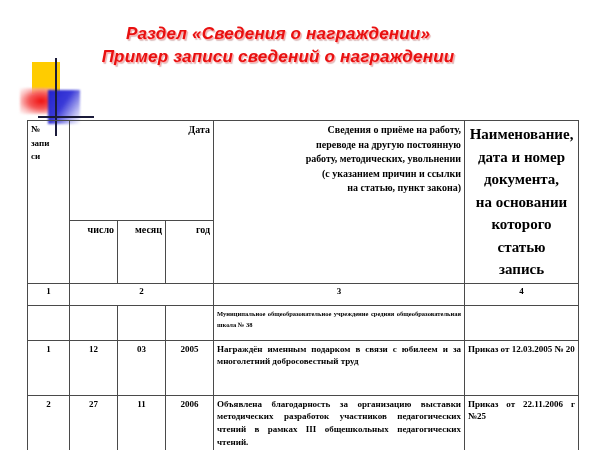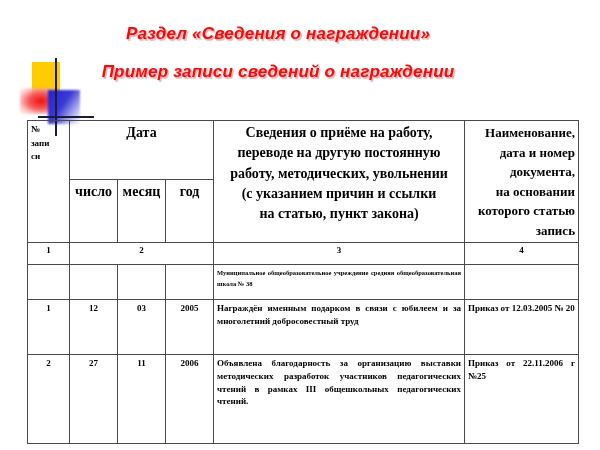--- a/index.html
+++ b/index.html
@@ -80,21 +80,21 @@
     margin-top: 24px;
     font-family: "Liberation Sans", sans-serif;
     font-weight: bold;
     font-style: italic;
     font-size: 17px;
     color: #e81010;
     letter-spacing: 0.2px;
     text-shadow: 1px 1px 0 rgba(255,170,170,0.95), 1.6px 1.6px 1px rgba(120,0,0,0.25);
   }
   .title-2 {
-    margin-top: 18px;
+    margin-top: 3px;
     font-family: "Liberation Sans", sans-serif;
     font-weight: bold;
     font-style: italic;
     font-size: 17px;
     color: #e81010;
     letter-spacing: 0.2px;
     text-shadow: 1px 1px 0 rgba(255,170,170,0.95), 1.6px 1.6px 1px rgba(120,0,0,0.25);
   }
 
   
@@ -119,29 +119,29 @@
     padding: 2px 3px;
   }
   .col-num  { width: 42px; }
   .col-d    { width: 48px; }
   .col-m    { width: 48px; }
   .col-y    { width: 48px; }
   .col-info { width: 251px; }
   .col-doc  { width: 114px; }
 
   .h-center {
-    text-align: center;
-    vertical-align: middle;
-    font-size: 14px;
+    text-align: right;
+    vertical-align: middle;
+    font-size: 10px;
     line-height: 1.45;
   }
   .h-left-wrap {
-    text-align: right;
-    vertical-align: middle;
-    font-size: 13px;
+    text-align: center;
+    vertical-align: middle;
+    font-size: 15px;
     line-height: 1.5;
   }
   .numrow td {
     text-align: center;
     vertical-align: middle;
     font-size: 9px;
     height: 17px;
   }
   .orgrow td {
     font-size: 6.5px;

